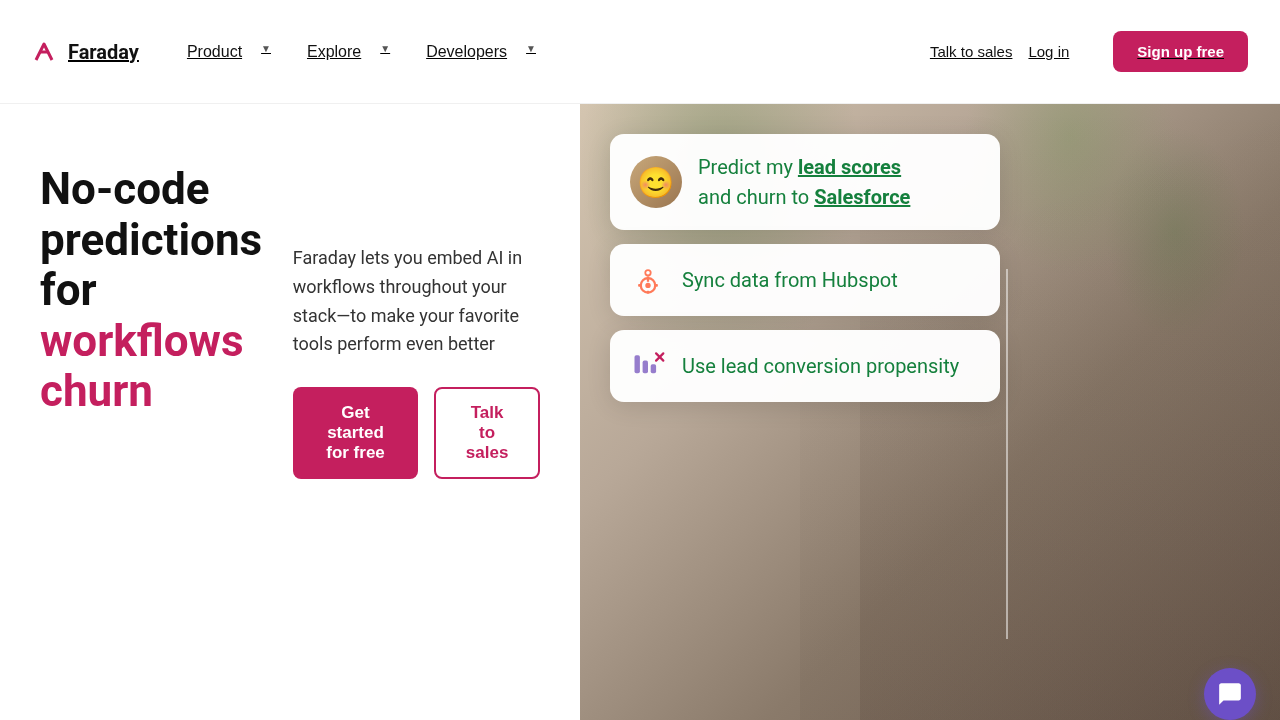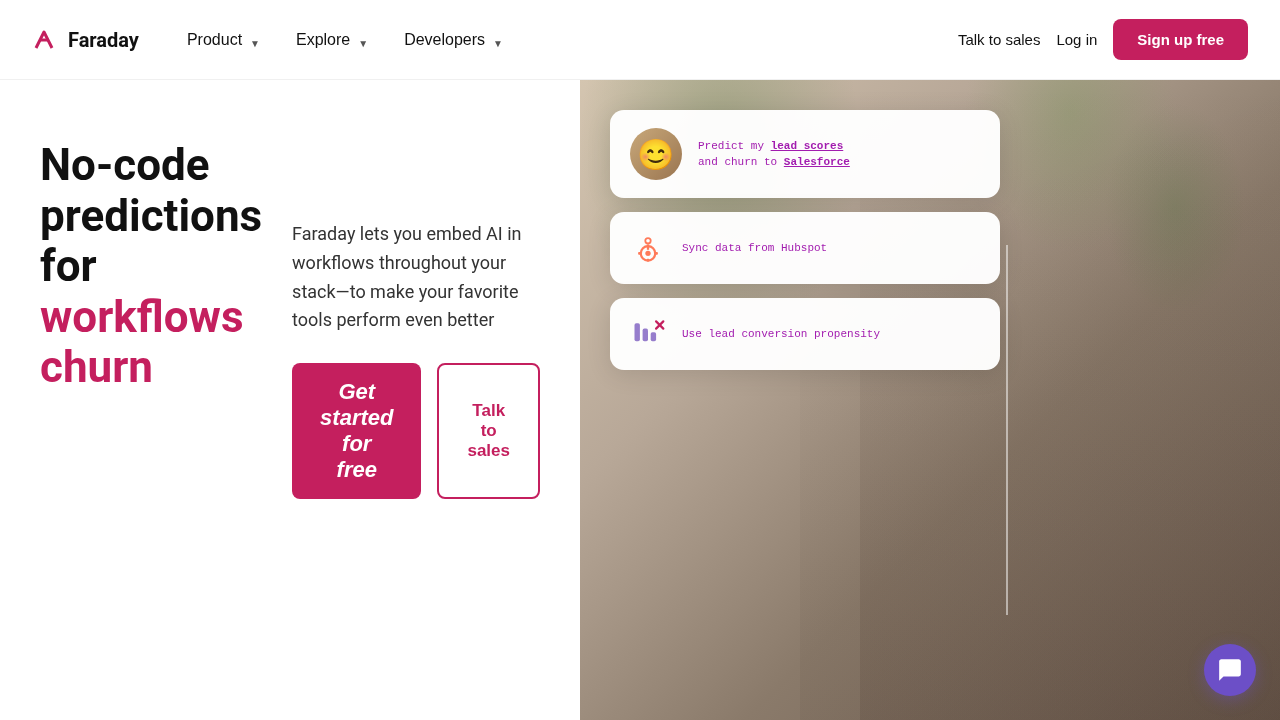--- a/index.html
+++ b/index.html
@@ -1,40 +1,40 @@
 <!DOCTYPE html>
 <html><head>
   <meta charset="utf-8">
   <style>
     * { margin: 0; padding: 0; box-sizing: border-box; }
     body { font-family: -apple-system, BlinkMacSystemFont, 'Segoe UI', Roboto, sans-serif; background: #fff; width: 1280px; height: 720px; overflow: hidden; }
 
     
     nav {
       display: flex; align-items: center; justify-content: space-between;
-      padding: 12px 32px; height: 80px; border-bottom: 1px solid #f0f0f0;
-      position: relative; z-index: 10; background: #fff;
+      padding: 12px 32px; height: 104px; border-bottom: 1px solid #f0f0f0;
+      position: relative; z-index: 10; background: #fff; text-decoration: underline;
     }
     .nav-left { display: flex; align-items: center; gap: 32px; }
     .logo { display: flex; align-items: center; gap: 8px; font-weight: 700; font-size: 20px; color: #111; text-decoration: none; }
     .logo-icon { width: 28px; height: 28px; }
     .nav-menu { display: flex; align-items: center; gap: 4px; }
     .nav-item {
-      display: flex; align-items: flex-end; gap: 8px;
+      display: flex; align-items: flex-start; gap: 19px;
       padding: 8px 16px; border-radius: 6px; cursor: pointer;
       font-size: 16px; color: #111; font-weight: 500;
       border: none; background: none;
     }
     .chevron { font-size: 10px; color: #555; }
     .nav-right { display: flex; align-items: center; gap: 16px; }
     .nav-link { font-size: 15px; color: #111; cursor: pointer; background: none; border: none; font-weight: 500; }
     .btn-signup {
       background: #c41f5e; color: #fff; border: none;
       padding: 12px 24px; border-radius: 8px; font-size: 15px;
-      font-weight: 600; cursor: pointer;
+      font-weight: 600; cursor: pointer; margin-left: 28px;
     }
 
     
     .main {
       display: flex; height: calc(720px - 80px);
     }
     .left-panel {
       width: 580px; flex-shrink: 0;
       padding: 60px 40px 40px 40px;
       display: flex; flex-direction: row; justify-content: space-between;
@@ -42,22 +42,22 @@
     .hero-text { }
     .hero-title { font-size: 44px; font-weight: 700; color: #111; line-height: 1.15; }
     .hero-highlight { color: #c41f5e; font-size: 44px; font-weight: 700; }
     .hero-subtitle {
       font-size: 18px; color: #333; margin-top: 80px; line-height: 1.6;
       max-width: 460px;
     }
     .cta-buttons { display: flex; gap: 16px; margin-top: 28px; }
     .btn-primary {
       background: #c41f5e; color: #fff; border: none;
-      padding: 16px 28px; border-radius: 8px; font-size: 22px;
-      font-weight: 600; cursor: pointer; font-style: italic;
+      padding: 16px 28px; border-radius: 8px; font-size: 17px;
+      font-weight: 600; cursor: pointer;
     }
     .btn-outline {
       background: #fff; color: #c41f5e; border: 2px solid #c41f5e;
       padding: 14px 28px; border-radius: 8px; font-size: 17px;
       font-weight: 600; cursor: pointer;
     }
 
     
     .right-panel {
       flex: 1;
@@ -104,21 +104,21 @@
       width: 52px; height: 52px; border-radius: 50%;
       background: linear-gradient(135deg, #c8a87a, #9a7550);
       overflow: hidden; flex-shrink: 0;
       display: flex; align-items: center; justify-content: center;
       font-size: 26px;
     }
     .card-icon {
       width: 44px; height: 44px; flex-shrink: 0;
       display: flex; align-items: center; justify-content: center;
     }
-    .card-text { font-size: 11px; color: #a21caf; line-height: 1.5; font-family: Liberation Mono, monospace; }
+    .card-text { font-size: 20px; color: #15803d; line-height: 1.5; }
     .card-text strong { font-weight: 700; text-decoration: underline; }
 
     
     .hubspot-icon {
       width: 36px; height: 36px;
       color: #ff7a59;
     }
 
     
     .pipeline-icon {

